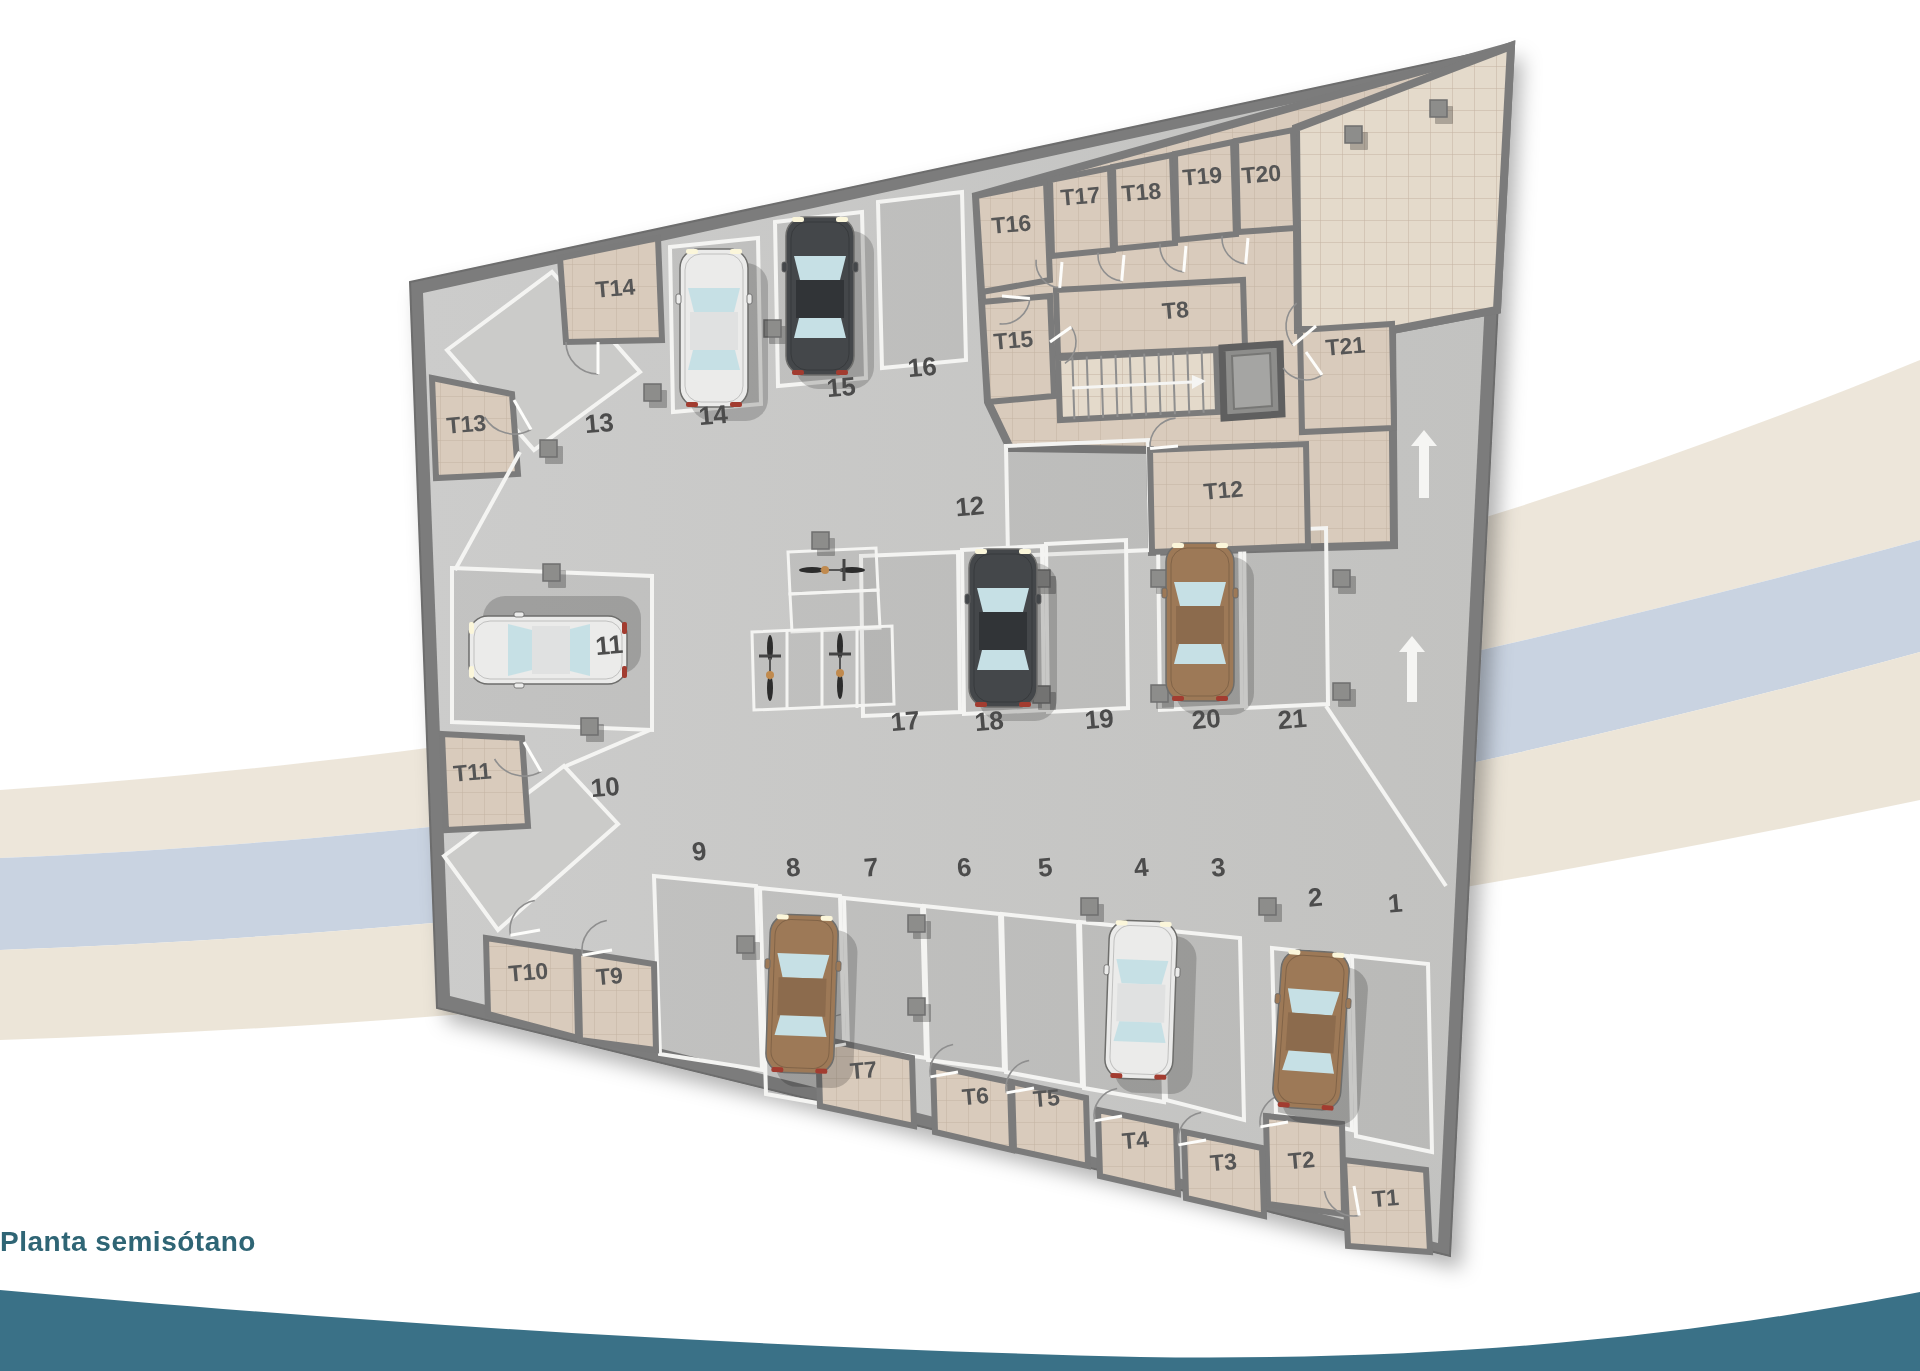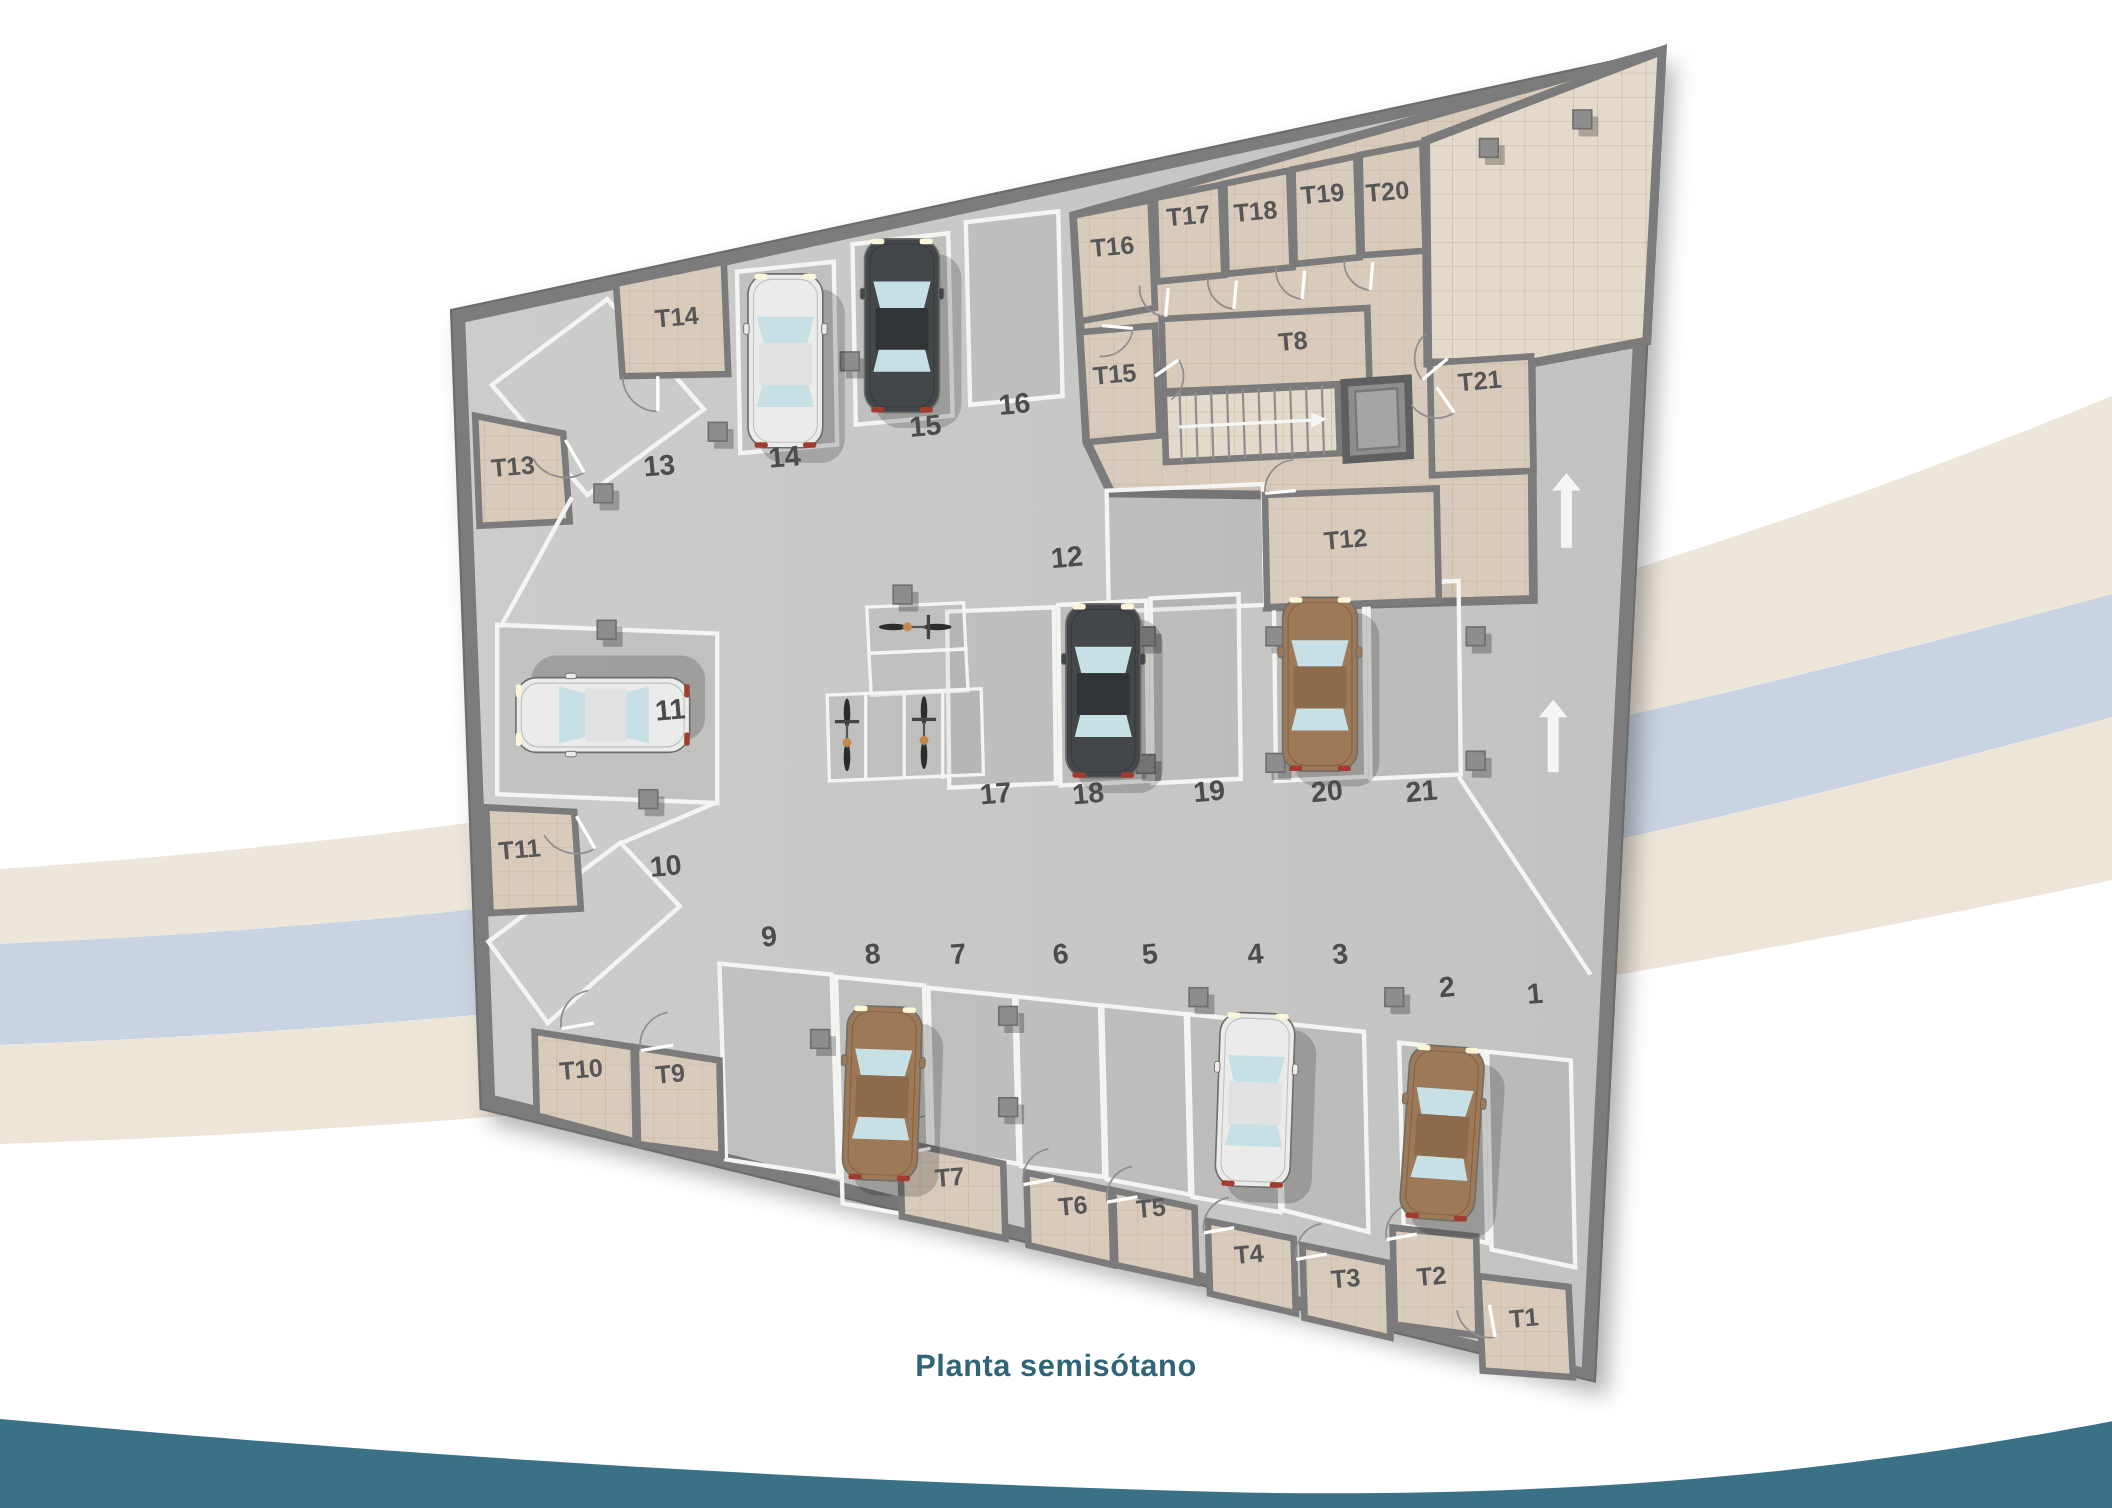--- a/index.html
+++ b/index.html
@@ -1,19 +1,19 @@
 <!DOCTYPE html>
 <html><head>
 <meta charset="utf-8">
 <style>
   html,body{margin:0;padding:0;background:#ffffff;width:1920px;height:1371px;overflow:hidden;
     font-family:"Liberation Sans", sans-serif;}
   #stage{position:relative;width:1920px;height:1371px;background:#fff;}
   #plan-svg-holder{position:absolute;left:0;top:0;width:1920px;height:1371px;}
-  .plan-title{position:absolute;left:0;top:1226px;width:1920px;text-align:center;
+  .plan-title{position:absolute;left:0;top:1226px;width:1920px;text-align:left;
     font-size:28px;font-weight:bold;letter-spacing:.5px;color:#2f6575;}
   svg text{font-family:"Liberation Sans", sans-serif;}
 </style>
 </head>
 <body>
 
 <div id="stage">
   <div id="plan-svg-holder"><svg width="1920" height="1371" viewBox="0 0 1920 1371">
         <defs>
           <linearGradient id="floorgrad" x1="0" y1="0" x2="1" y2="0">

